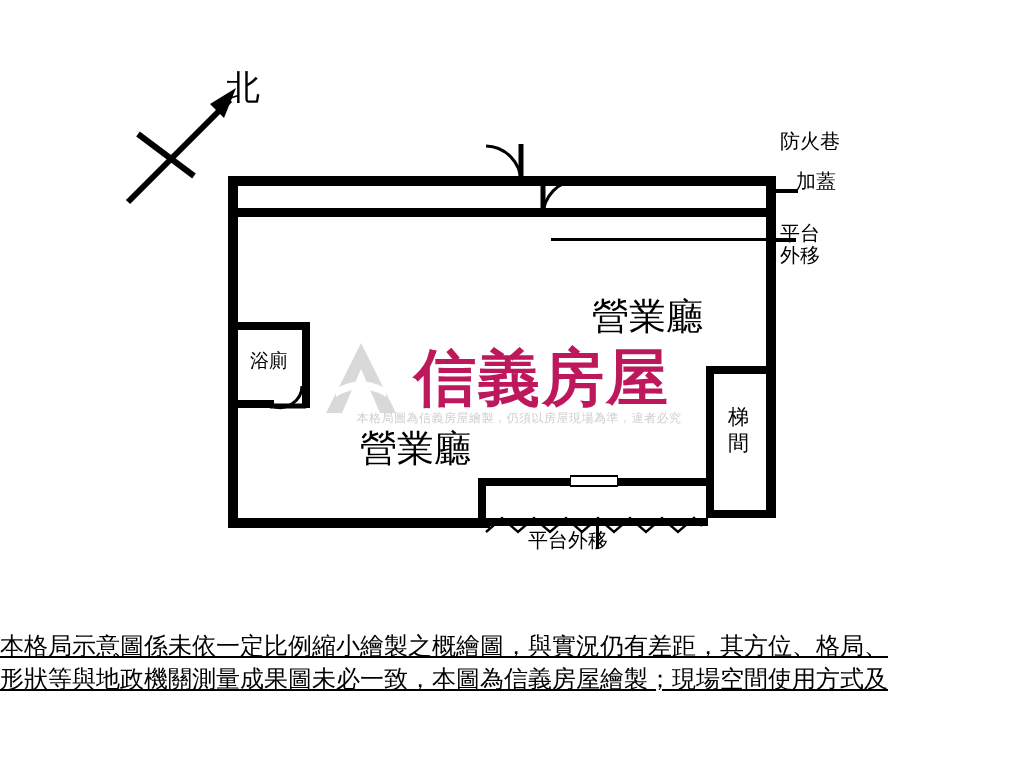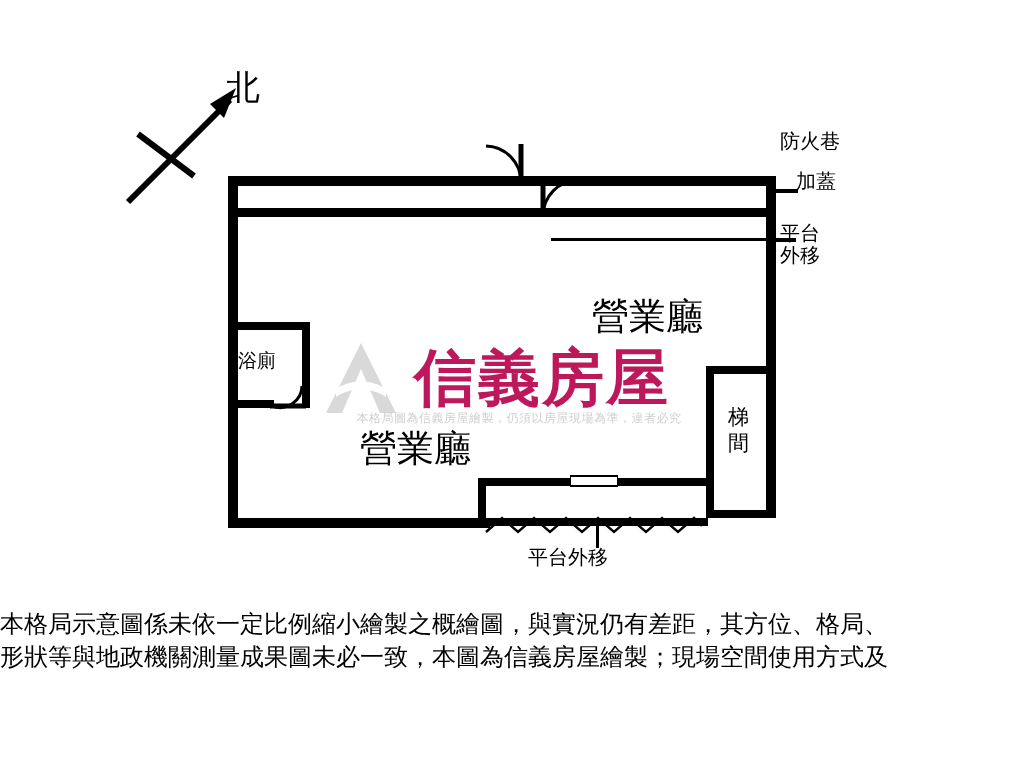--- a/index.html
+++ b/index.html
@@ -79,26 +79,27 @@
     font-size: 12px;
     color: #cfcfcf;
     letter-spacing: 0.5px;
     font-family: "DejaVu Sans", sans-serif;
   }
 
   
   .disclaimer {
     position: absolute;
     left: 0px;
-    top: 608px;
+    top: 630px;
     width: 1016px;
     font-size: 24px;
     line-height: 1.38;
     color: #000000;
     font-family: "DejaVu Sans", sans-serif;
+    text-decoration: underline;
   }
   .disclaimer div { white-space: pre; }
 
   
   .door { position: absolute; }
   .door svg { display: block; }
 </style>
 </head>
 <body>
 
@@ -125,21 +126,21 @@
 
   <div class="wall" style="left:766px; top:366px; width:10px; height:152px;"></div>
 
   <div class="wall" style="left:228px; top:208px; width:548px; height:9px;"></div>
 
   <div class="thin" style="left:551px; top:238px; width:225px; height:3px;"></div>
 
   <div class="wall" style="left:238px; top:322px; width:72px; height:8px;"></div>
   <div class="wall" style="left:302px; top:322px; width:8px; height:86px;"></div>
   <div class="wall" style="left:238px; top:400px; width:36px; height:8px;"></div>
-  <div class="lbl lbl-small" style="left:238px; top:350px;">浴廁</div>
+  <div class="lbl lbl-small" style="left:238px; top:350px;padding-left:12px;">浴廁</div>
 
   <div class="wall" style="left:706px; top:366px; width:70px; height:8px;"></div>
   <div class="wall" style="left:706px; top:366px; width:8px; height:152px;"></div>
   <div class="wall" style="left:706px; top:510px; width:70px; height:8px;"></div>
   <div class="lbl lbl-stair" style="left:728px; top:404px;">梯<br>間</div>
 
   <div class="wall" style="left:478px; top:478px; width:230px; height:8px;"></div>
   <div class="wall" style="left:478px; top:478px; width:8px; height:48px;"></div>
   <div class="wall" style="left:478px; top:518px; width:230px; height:8px;"></div>
 
@@ -182,21 +183,21 @@
   <div class="lbl lbl-big" style="left:360px; top:428px;">營業廳</div>
 
   <div class="lbl lbl-mid" style="left:780px; top:130px;">防火巷</div>
   <div class="lbl lbl-mid" style="left:796px; top:170px;">加蓋</div>
   <div class="lbl lbl-mid" style="left:780px; top:222px;">平台<br>外移</div>
 
   <div class="thin" style="left:772px; top:189px; width:26px; height:4px;"></div>
 
   <div class="thin" style="left:772px; top:238px; width:24px; height:4px;"></div>
 
-  <div class="lbl lbl-mid" style="left:528px; top:546px;">平台外移</div>
+  <div class="lbl lbl-mid" style="left:528px; top:529px;">平台外移</div>
 
   <div class="wm">
     <div class="wm-mark">
       <svg width="78" height="78" viewBox="0 0 78 78">
         <path d="M39 4 L74 74 L58 74 L39 30 L20 74 L4 74 Z" fill="#d9d9d9"></path>
         <path d="M14 50 C28 40, 50 40, 64 50 L64 58 C50 48, 28 48, 14 58 Z" fill="#ffffff"></path>
       </svg>
     </div>
     <div class="wm-text">信義房屋</div>
   </div>

